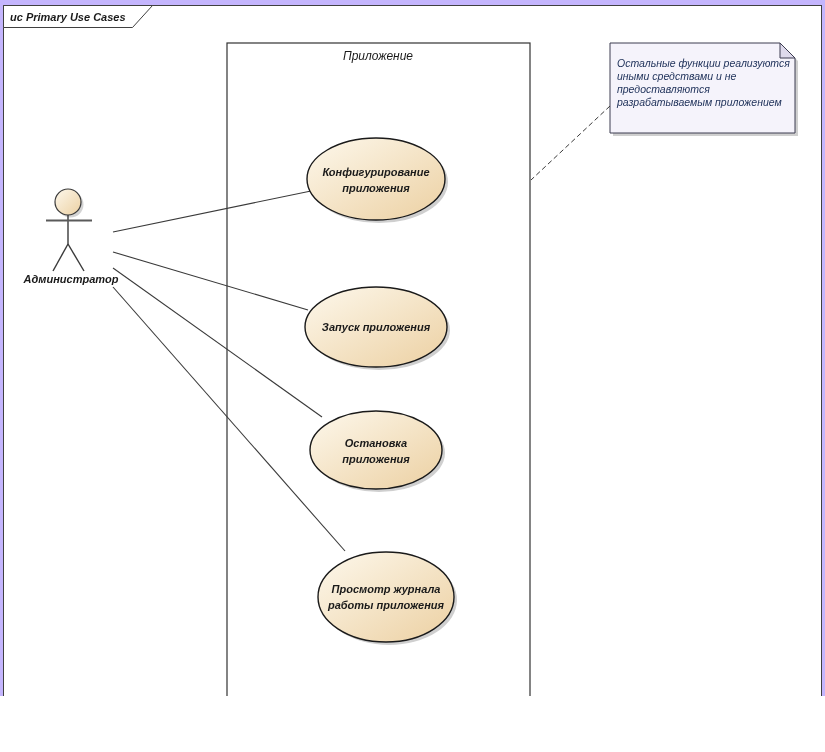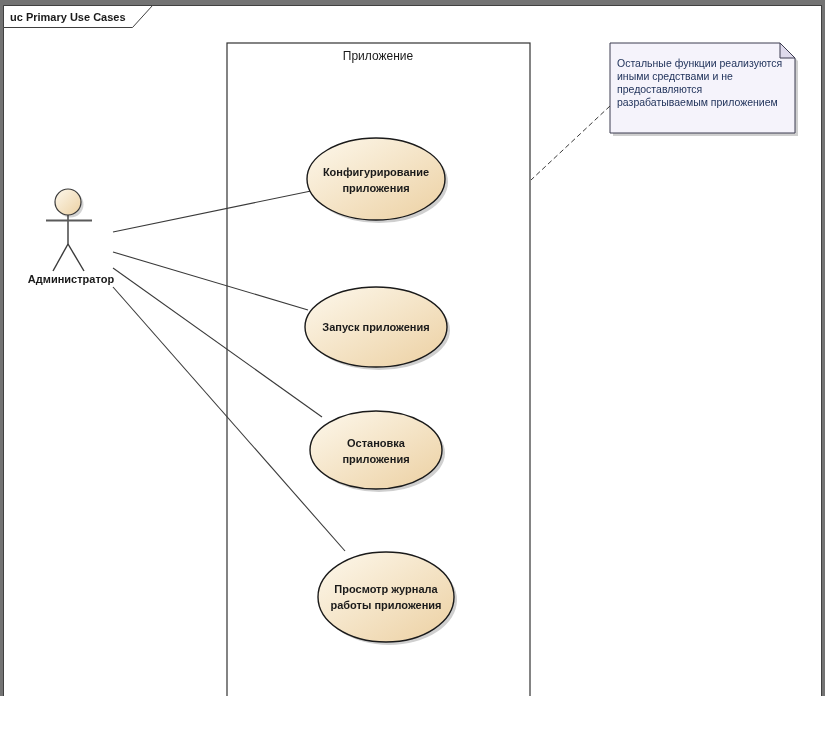--- a/index.html
+++ b/index.html
@@ -1,22 +1,23 @@
 <!DOCTYPE html>
 <html><head>
 <meta charset="utf-8">
 <style>
   html, body { margin: 0; padding: 0; background: #ffffff; }
   .stage {
     position: relative;
     width: 825px;
     height: 696px;
-    background: #737373;
+    background: #c4b5fd;
     font-family: "Liberation Sans", sans-serif;
     overflow: hidden;
+    font-style: italic;
   }
   svg { display: block; }
   text {
     font-family: "Liberation Sans", sans-serif;
     fill: #1a1a1a;
   }
   .frame-title { font-size: 11px; font-weight: bold; }
   .boundary-label { font-size: 12px; font-weight: normal; }
   .uc-label { font-size: 11px; font-weight: bold; text-anchor: middle; }
   .actor-label { font-size: 11px; font-weight: bold; text-anchor: middle; }

